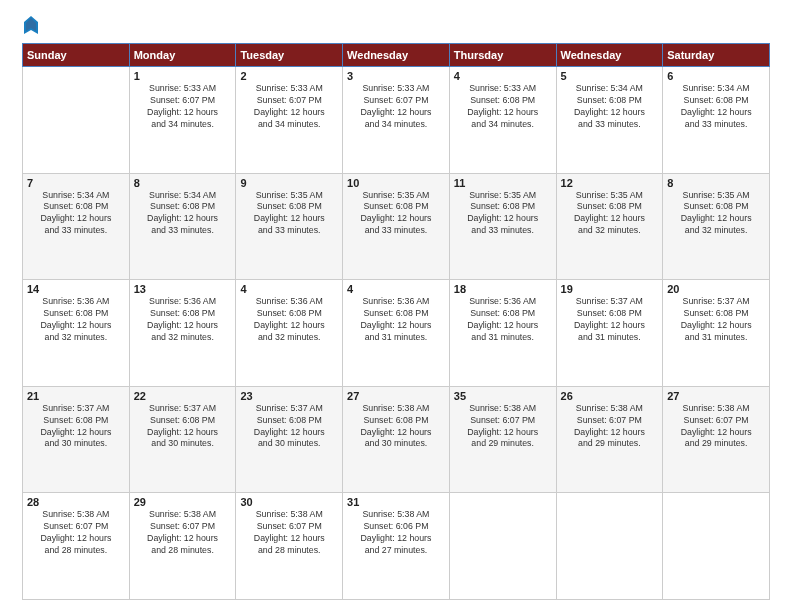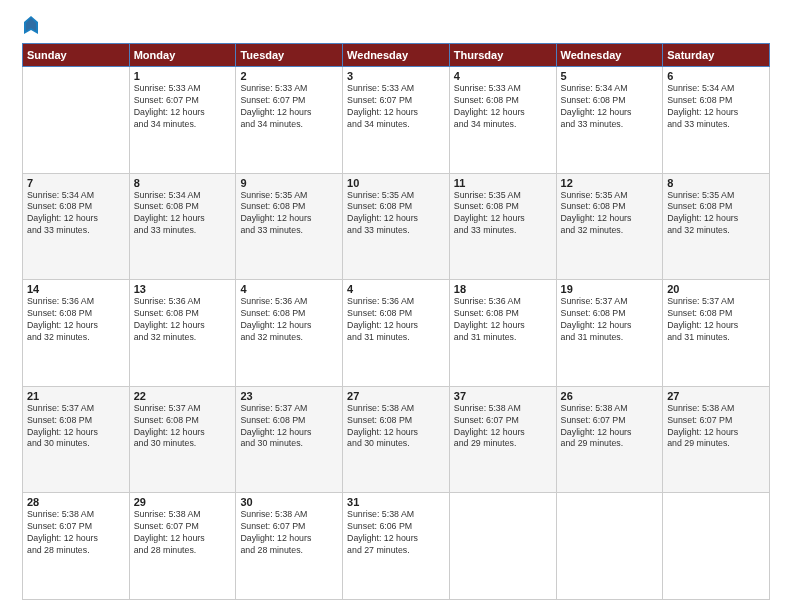--- a/index.html
+++ b/index.html
@@ -86,20 +86,21 @@
       font-size: 11px;
       font-weight: bold;
       color: #222;
       display: block;
       margin-bottom: 1px;
     }
     .day-info {
       font-size: 8.8px;
       color: #333;
       line-height: 1.35;
+      text-align: center;
     }
     .empty-cell {
       background: #fff !important;
     }
   </style>
 </head>
 <body>
 
 <div class="page">
   <div class="header">
@@ -306,21 +307,21 @@
 and 30 minutes.</div>
           </td>
           <td>
             <span class="day-number">27</span>
             <div class="day-info" style="white-space: pre-line;">Sunrise: 5:38 AM
 Sunset: 6:08 PM
 Daylight: 12 hours
 and 30 minutes.</div>
           </td>
           <td>
-            <span class="day-number">37</span>
+            <span class="day-number">35</span>
             <div class="day-info" style="white-space: pre-line;">Sunrise: 5:38 AM
 Sunset: 6:07 PM
 Daylight: 12 hours
 and 29 minutes.</div>
           </td>
           <td>
             <span class="day-number">26</span>
             <div class="day-info" style="white-space: pre-line;">Sunrise: 5:38 AM
 Sunset: 6:07 PM
 Daylight: 12 hours

